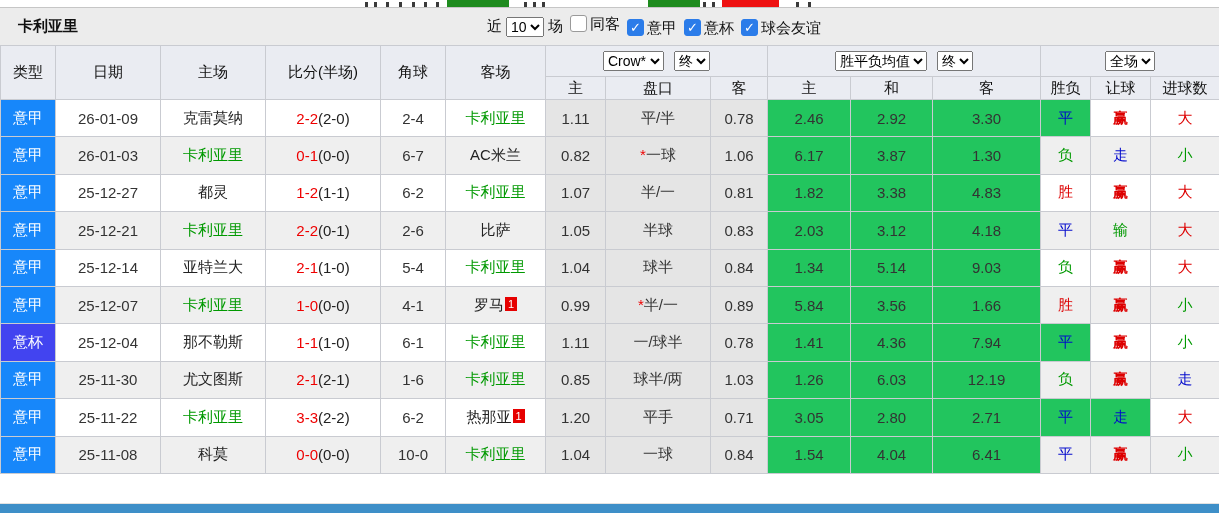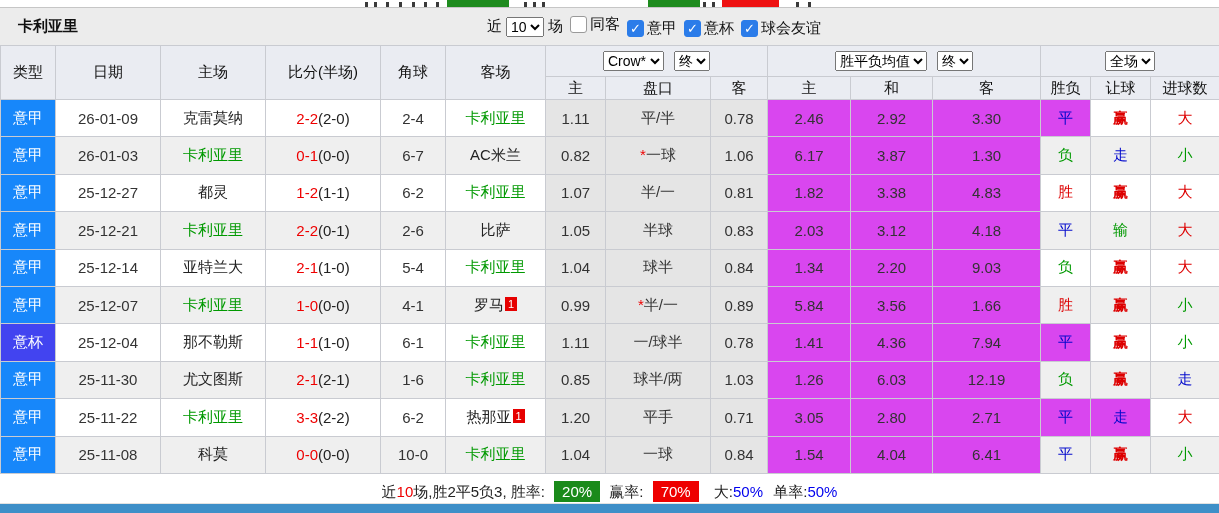--- a/index.html
+++ b/index.html
@@ -10,41 +10,41 @@
   .top-strip { position:relative; height:7px; background:#fff; overflow:hidden; }
   .top-strip .mk { position:absolute; top:2px; width:3px; height:5px; background:#3a3a3a; }
   .top-strip .strip-badge { position:absolute; top:0; height:7px; }
 
   
   .title-bar { position:relative; height:38px; background:#ececec; border-top:1px solid #c6c6c6;
                display:flex; align-items:center; }
   .title-bar .title { font-weight:bold; font-size:15px; color:#111; margin-left:18px; }
   .filter { position:absolute; left:487px; top:0; height:100%; display:flex; align-items:center; font-size:15px; color:#111; }
   .filter select { font-size:14px; margin:0 4px; }
-  .opt { display:inline-flex; align-items:center; margin-left:7px; cursor:pointer; }
+  .opt { display:inline-flex; margin-left:7px; cursor:pointer; }
   .cb { display:inline-block; width:17px; height:17px; border:1px solid #9a9a9a; border-radius:3px;
         background:#fff; margin-right:3px; font-size:13px; line-height:15px; text-align:center; color:#fff; }
   .cb.on { background:#2b7ce9; border-color:#2b7ce9; }
 
   
   table { border-collapse:collapse; table-layout:fixed; width:1219px; font-size:15px; }
   th, td { border:1px solid #c9cbd1; text-align:center; padding:0; overflow:hidden; white-space:nowrap; }
   thead th { background:#eaecf2; font-weight:normal; color:#111; }
   tr.hdr-b { height:31px; }
   tr.hdr-c { height:23px; }
   .ctrl-cell select { font-size:14px; margin:0 3px; }
   tbody td { height:37.4px; color:#333; }
 
   .type-cell { color:#fff; }
   .type-cell.league { background:#1787fa; }
   .type-cell.cup    { background:#4244f0; }
 
   tbody tr:nth-child(even) td.stripe { background:#efefef; }
   td.cream { background:#e5e5e5; }
-  td.blue  { background:#d946ef; }
+  td.blue  { background:#22c55e; }
 
   .team span.green { color:#009900; }
   .team span.plain { color:#222; }
   .team { cursor:pointer; }
   .ft { color:#ee0000; }
   .ht { color:#222; }
   .star { color:#ee0000; }
   .star:empty { display:none; }
   .red-badge { display:inline-block; background:#e60000; color:#fff; font-size:11px; line-height:14px;
                width:12px; height:14px; vertical-align:2px; margin-left:1px; }
@@ -273,21 +273,21 @@
       <td class="stripe">5-4</td>
       <td class="stripe team">
         <span class="green">卡利亚里</span>
       </td>
       <td class="cream">1.04</td>
       <td class="cream">
         <span>球半</span>
       </td>
       <td class="cream">0.84</td>
       <td class="blue">1.34</td>
-      <td class="blue">2.20</td>
+      <td class="blue">5.14</td>
       <td class="blue">9.03</td>
       <td class="stripe res green">负</td>
       <td class="stripe res hcp red">赢</td>
       <td class="stripe res red">大</td>
     </tr>
 
     <tr>
       <td class="type-cell league">意甲</td>
       <td class="stripe">25-12-07</td>
       <td class="stripe team"><span class="green">卡利亚里</span></td>
@@ -402,24 +402,16 @@
       <td class="blue">1.54</td>
       <td class="blue">4.04</td>
       <td class="blue">6.41</td>
       <td class="stripe res blue">平</td>
       <td class="stripe res hcp red">赢</td>
       <td class="stripe res green">小</td>
     </tr>
   </tbody>
   </table>
 
-  <div class="footer">
-    <span>近</span><span class="red-text">10</span><span>场,胜2平5负3, 胜率:</span>
-    <span class="badge" style="background: rgb(26, 138, 26);">20%</span>
-    <span>赢率:</span>
-    <span class="badge" style="background: rgb(238, 0, 0);">70%</span>
-    <span class="seg">大:</span><span class="blue-text">50%</span>
-    <span class="seg">单率:</span><span class="blue-text">50%</span>
-  </div>
 
   <div class="bottom-line"></div>
   <div class="bottom-bar" style="background: rgb(62, 143, 200);"></div>
 </div>
 
 </body></html>

